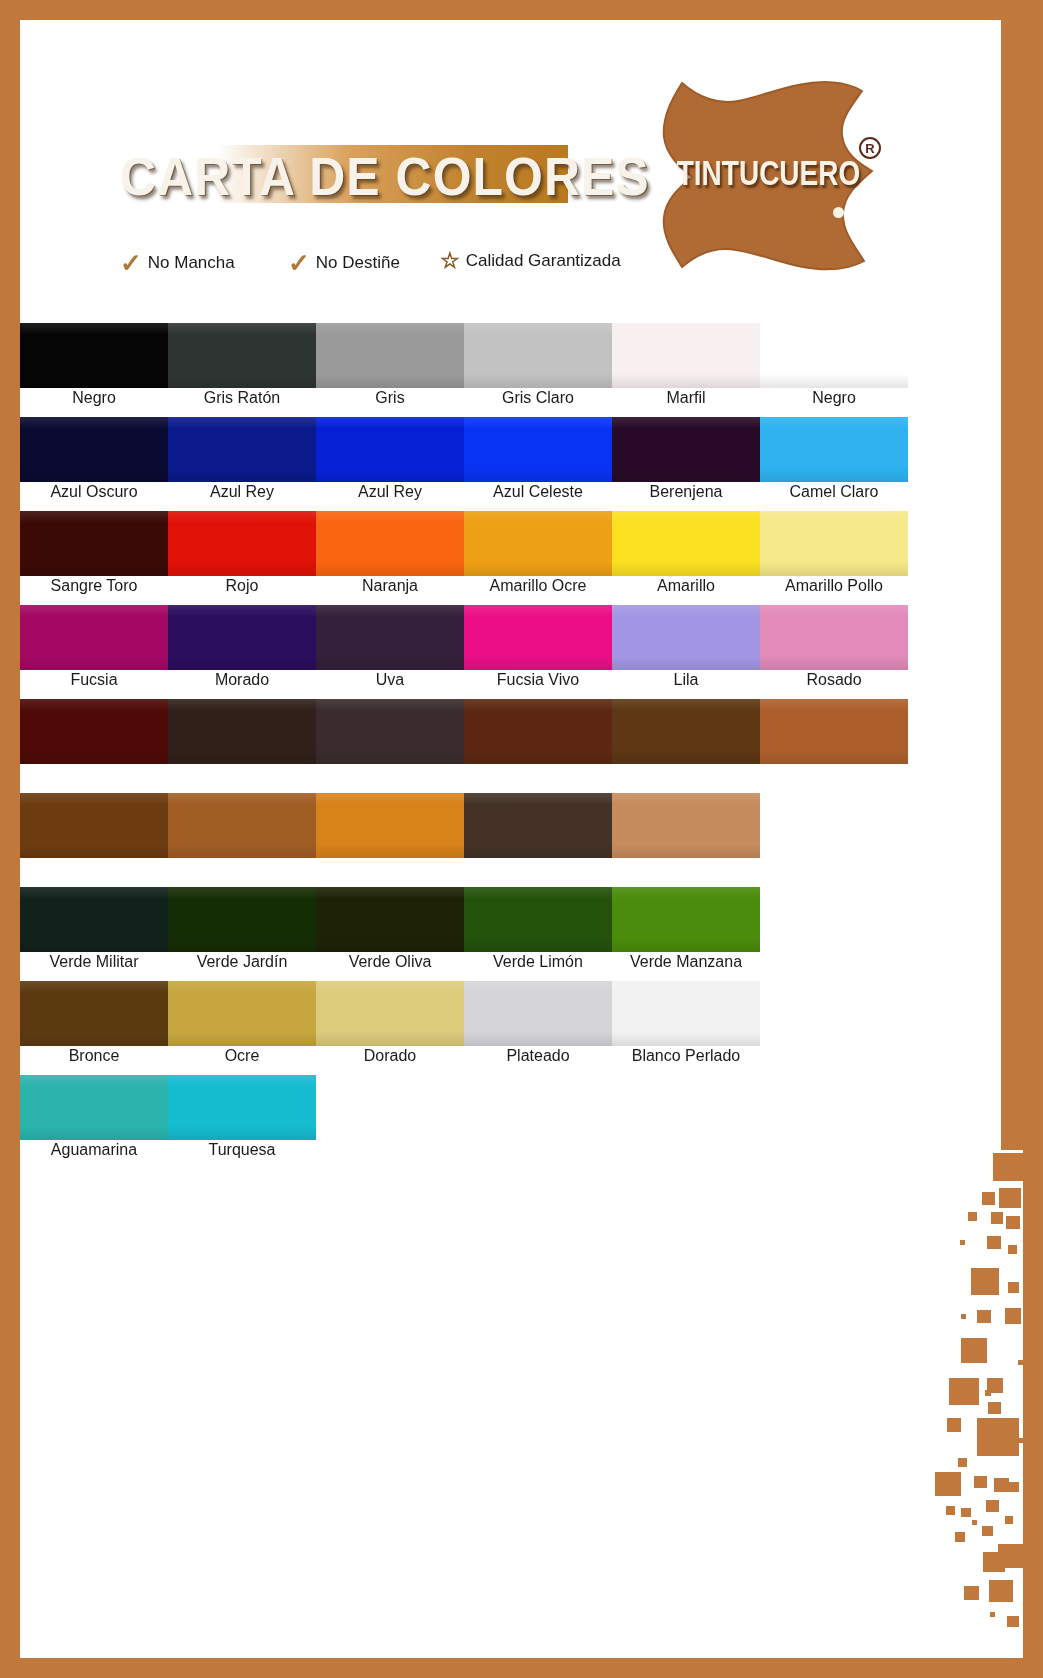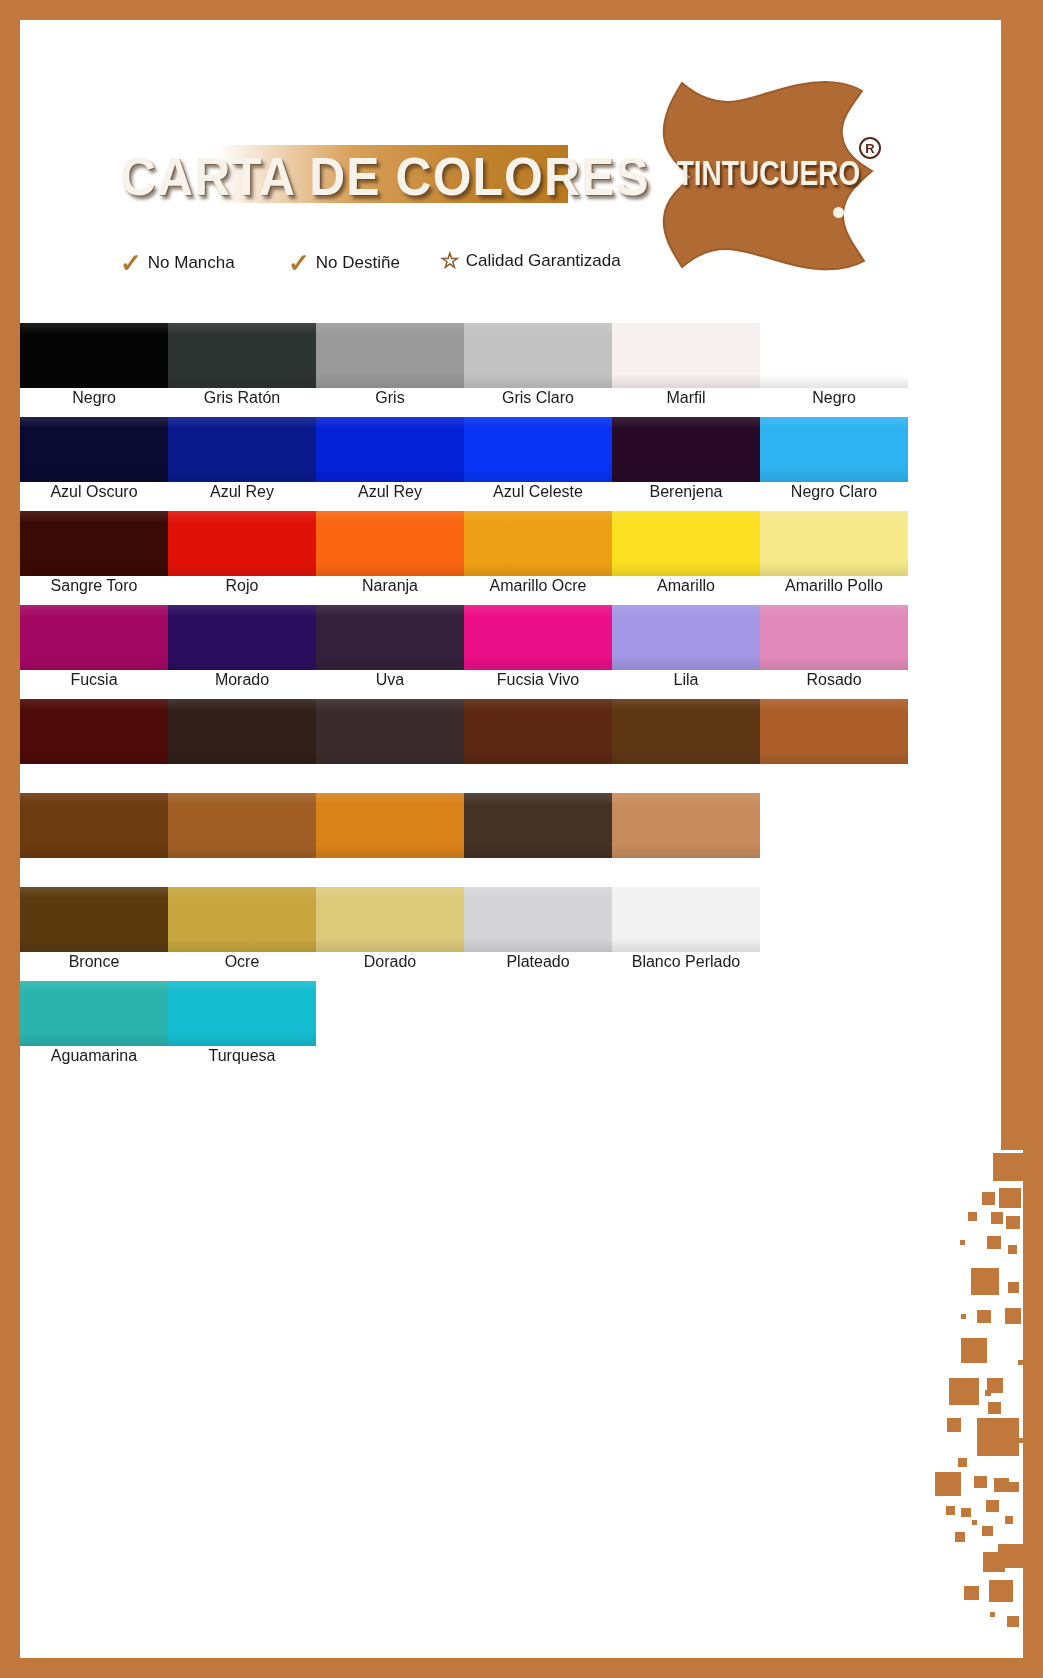--- a/index.html
+++ b/index.html
@@ -250,21 +250,21 @@
             <div class="sw" style="background: rgb(8, 51, 242);"></div>
             <div class="sw" style="background: rgb(40, 10, 40);"></div>
             <div class="sw" style="background: rgb(46, 179, 240);"></div>
           </div>
           <div class="labels">
             <div class="lbl">Azul Oscuro</div>
             <div class="lbl">Azul Rey</div>
             <div class="lbl">Azul Rey</div>
             <div class="lbl">Azul Celeste</div>
             <div class="lbl">Berenjena</div>
-            <div class="lbl">Negro Claro</div>
+            <div class="lbl">Camel Claro</div>
           </div>
         </div>
         <div class="row">
           <div class="swatches">
             <div class="sw" style="background: rgb(58, 10, 6);"></div>
             <div class="sw" style="background: rgb(224, 18, 8);"></div>
             <div class="sw" style="background: rgb(249, 101, 16);"></div>
             <div class="sw" style="background: rgb(237, 160, 21);"></div>
             <div class="sw" style="background: rgb(251, 224, 33);"></div>
             <div class="sw" style="background: rgb(246, 233, 138);"></div>
@@ -310,20 +310,36 @@
           <div class="swatches">
             <div class="sw" style="background: rgb(109, 59, 16);"></div>
             <div class="sw" style="background: rgb(160, 94, 37);"></div>
             <div class="sw" style="background: rgb(216, 130, 26);"></div>
             <div class="sw" style="background: rgb(68, 50, 38);"></div>
             <div class="sw" style="background: rgb(199, 140, 94);"></div>
           </div>
         </div>
         <div class="row">
           <div class="swatches">
+            <div class="sw" style="background: rgb(17, 33, 28);"></div>
+            <div class="sw" style="background: rgb(21, 45, 5);"></div>
+            <div class="sw" style="background: rgb(30, 34, 6);"></div>
+            <div class="sw" style="background: rgb(35, 82, 10);"></div>
+            <div class="sw" style="background: rgb(74, 140, 12);"></div>
+          </div>
+          <div class="labels">
+            <div class="lbl">Verde Militar</div>
+            <div class="lbl">Verde Jardín</div>
+            <div class="lbl">Verde Oliva</div>
+            <div class="lbl">Verde Limón</div>
+            <div class="lbl">Verde Manzana</div>
+          </div>
+        </div>
+        <div class="row">
+          <div class="swatches">
             <div class="sw" style="background: rgb(91, 58, 16);"></div>
             <div class="sw" style="background: rgb(199, 166, 63);"></div>
             <div class="sw" style="background: rgb(221, 203, 124);"></div>
             <div class="sw" style="background: rgb(213, 213, 216);"></div>
             <div class="sw" style="background: rgb(242, 242, 242);"></div>
           </div>
           <div class="labels">
             <div class="lbl">Bronce</div>
             <div class="lbl">Ocre</div>
             <div class="lbl">Dorado</div>

